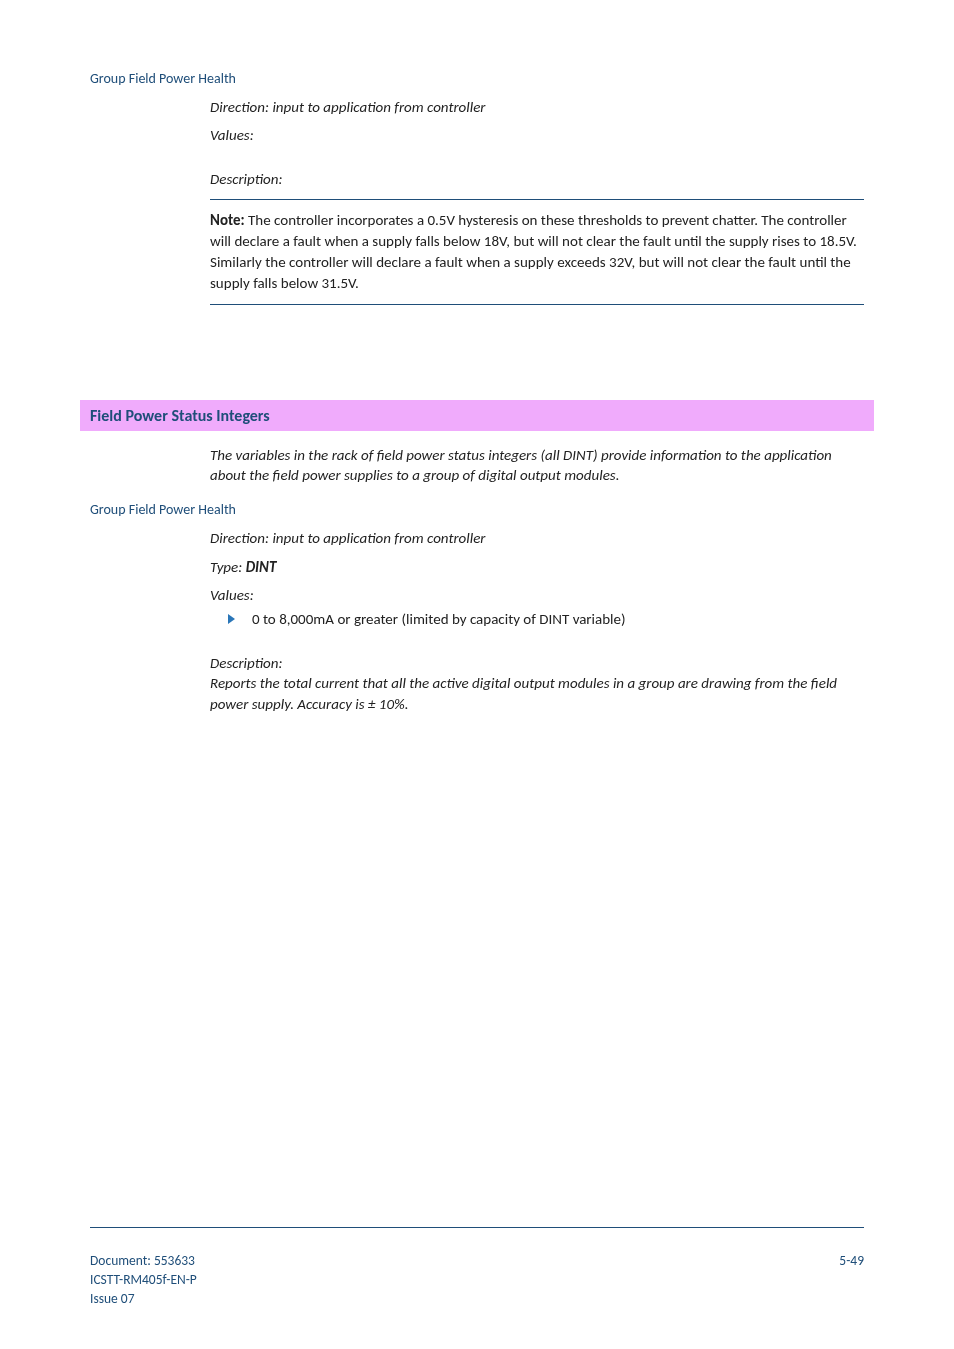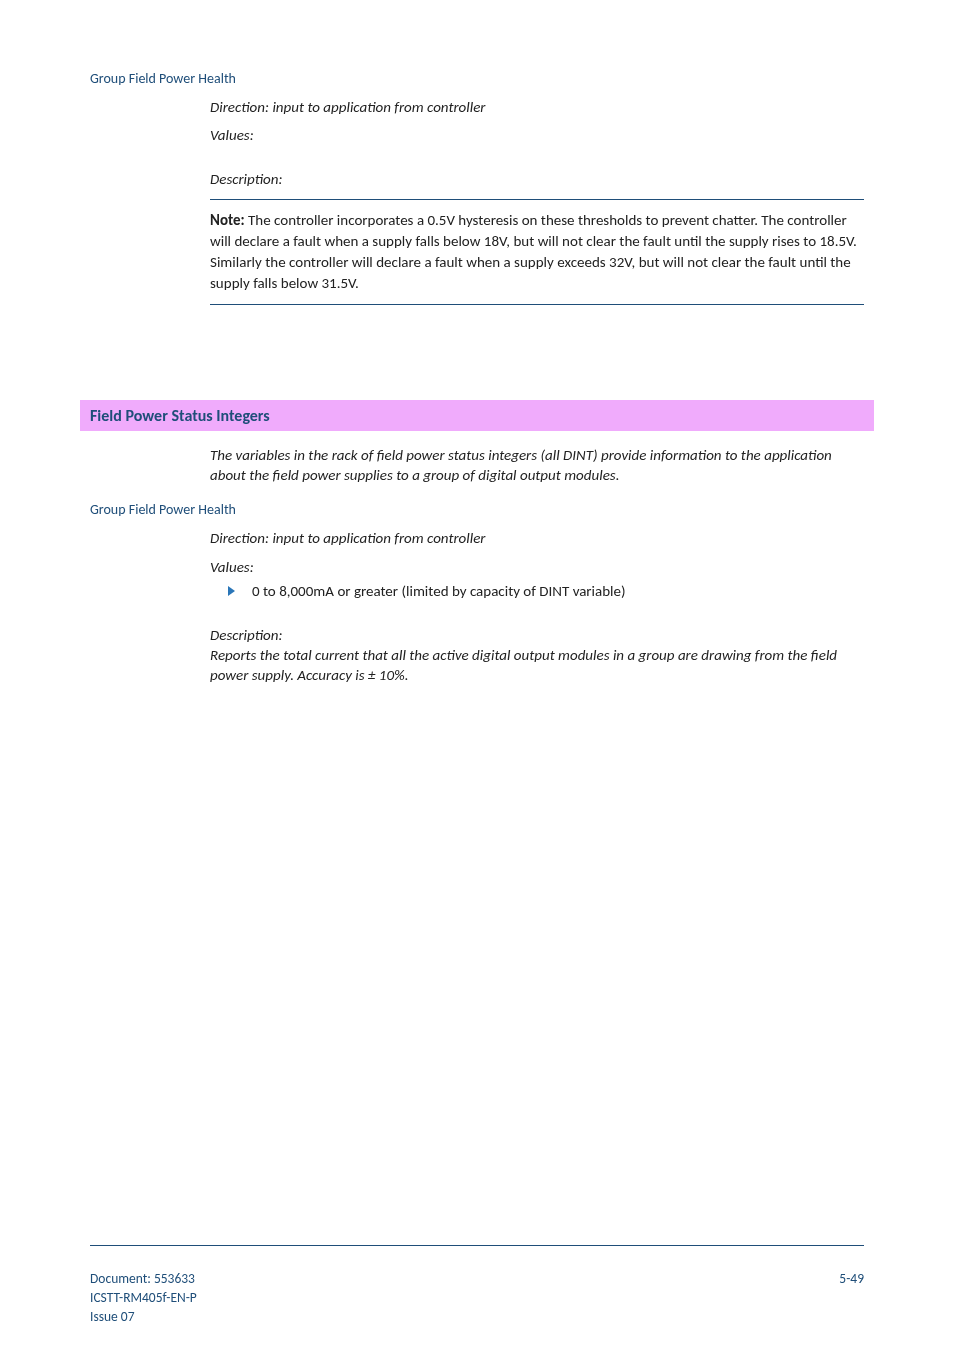--- a/index.html
+++ b/index.html
@@ -66,21 +66,21 @@
       font-size: 16px;
       font-weight: 600;
       padding: 6px 10px;
       margin-left: -10px;
       margin-right: -10px;
       margin-top: 95px;
       margin-bottom: 14px;
     }
     .footer {
       position: absolute;
-      bottom: 22px;
+      bottom: 40px;
       left: 90px;
       right: 90px;
       border-top: 1px solid #1f4e79;
       padding-top: 24px;
       display: flex;
       justify-content: space-between;
       font-size: 13.5px;
       color: #1f4e79;
     }
     .footer-left { line-height: 1.4; }
@@ -107,20 +107,23 @@
 <div class="section-bar">Field Power Status Integers</div>
 
 <div class="indent">
   <div class="para">The variables in the rack of field power status integers (all DINT) provide information to the application about the field power supplies to a group of digital output modules.</div>
 </div>
 
 <div class="h3" style="margin-top:16px">Group Field Power Health</div>
 
 <div class="indent">
   <div class="para">Direction: input to application from controller</div>
+  <div class="para">
+    <span>Type: </span><b>DINT</b>
+  </div>
   <div class="para" style="margin-bottom:4px">Values:</div>
   <ul class="bullets">
     <li><span class="tri"></span><span>0 to 8,000mA or greater (limited by capacity of DINT variable)</span></li>
   </ul>
   <div class="para desc-label" style="margin-bottom:0">Description:</div>
   <div class="para">Reports the total current that all the active digital output modules in a group are drawing from the field power supply. Accuracy is ± 10%.</div>
 </div>
 
 <div class="footer">
   <div class="footer-left">

